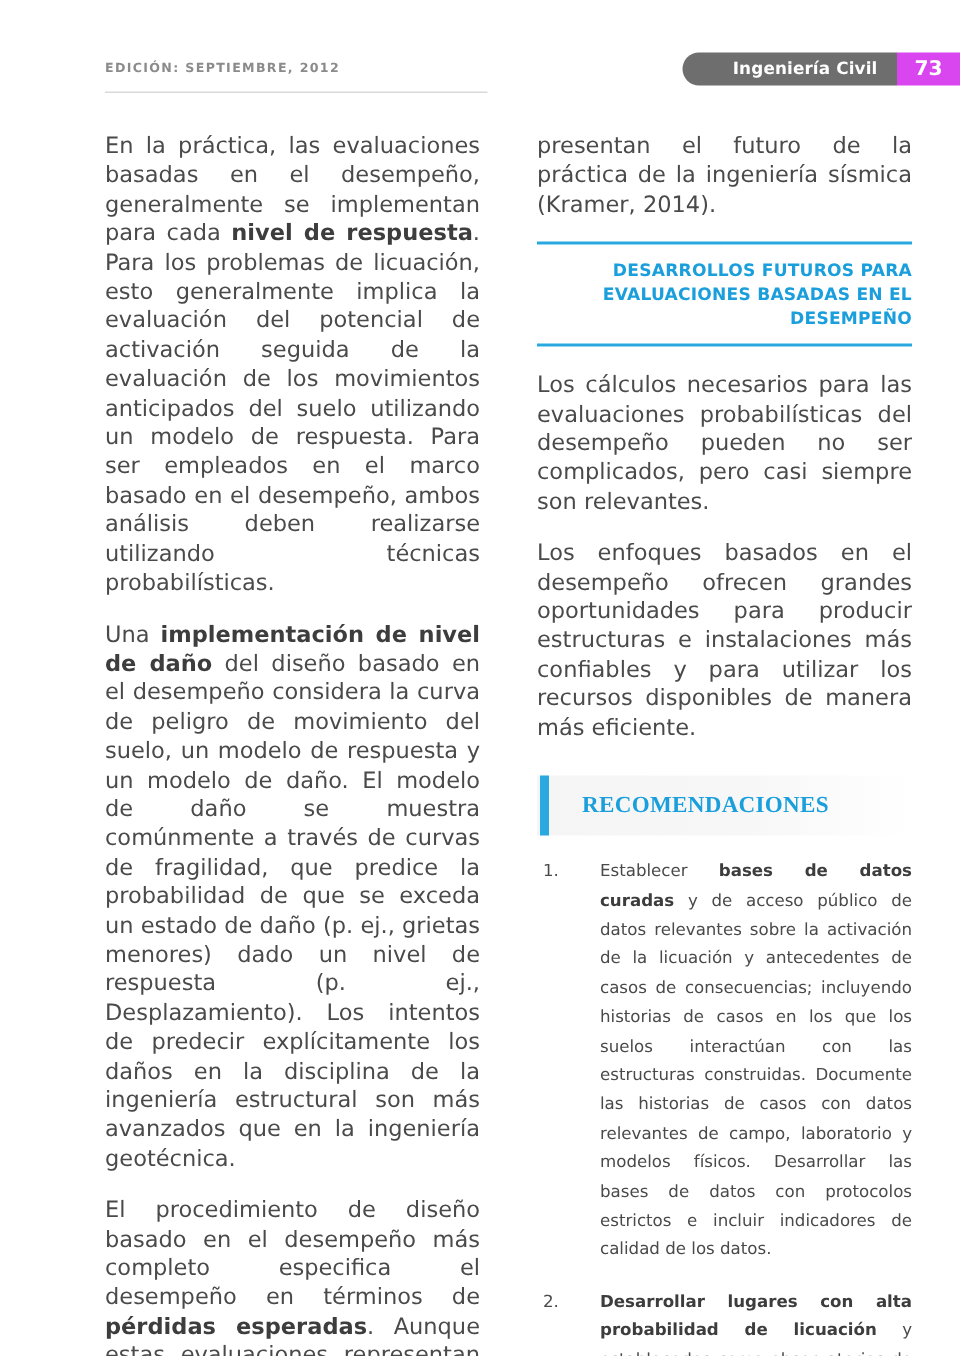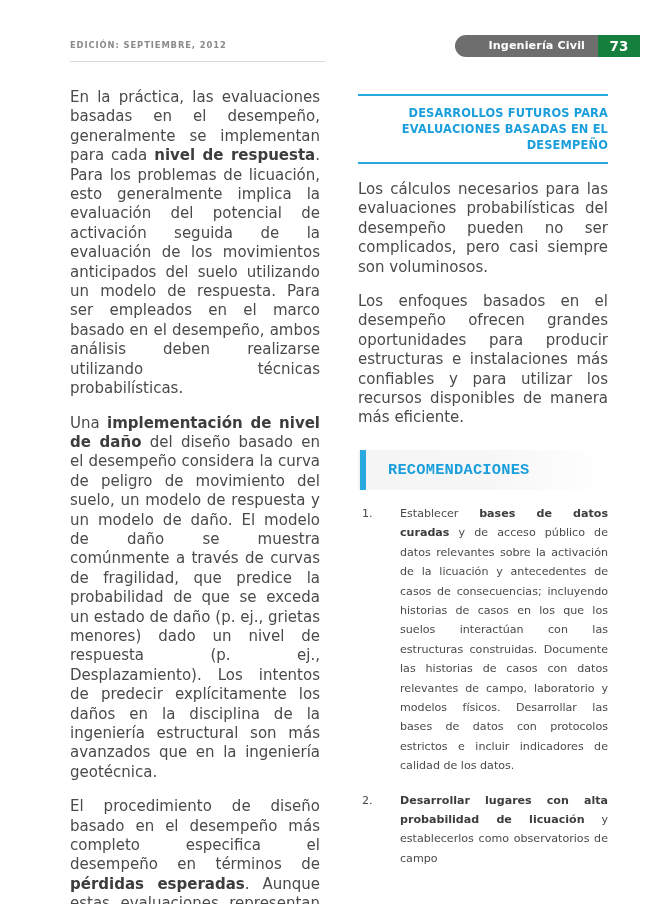--- a/index.html
+++ b/index.html
@@ -61,21 +61,21 @@
     line-height: 22px;
     white-space: nowrap;
     letter-spacing: 0.1px;
   }
   .page-number {
     position: absolute;
     right: 10px;
     top: 35px;
     width: 42px;
     height: 22px;
-    background: #15803d;
+    background: #d946ef;
     color: #ffffff;
     font-size: 13.5px;
     font-weight: 700;
     line-height: 22px;
     text-align: center;
   }
 
   
   .col {
     position: absolute;
@@ -124,21 +124,21 @@
     position: absolute;
     left: 2px;
     top: 0;
     width: 6px;
     height: 40px;
     background: #29a9e0;
   }
   .banner-title {
     margin-left: 30px;
     color: #1a9fdc;
-    font-family: Liberation Mono, monospace;
+    font-family: Liberation Serif, serif;
     font-size: 15.4px;
     font-weight: 700;
     letter-spacing: 0.2px;
     white-space: nowrap;
     text-align: center;
   }
 
   
   ol.rec-list {
     margin: 0;
@@ -176,24 +176,25 @@
     <div class="page-number">73</div>
   </div>
 
   <div class="col col-left">
     <p class="body-text"><span>En la práctica, las evaluaciones basadas en el desempeño, generalmente se implementan para cada </span><b>nivel de respuesta</b><span>. Para los problemas de licuación, esto generalmente implica la evaluación del potencial de activación seguida de la evaluación de los movimientos anticipados del suelo utilizando un modelo de respuesta. Para ser empleados en el marco basado en el desempeño, ambos análisis deben realizarse utilizando técnicas probabilísticas.</span></p>
     <p class="body-text"><span>Una </span><b>implementación de nivel de daño</b><span> del diseño basado en el desempeño considera la curva de peligro de movimiento del suelo, un modelo de respuesta y un modelo de daño. El modelo de daño se muestra comúnmente a través de curvas de fragilidad, que predice la probabilidad de que se exceda un estado de daño (p. ej., grietas menores) dado un nivel de respuesta (p. ej., Desplazamiento). Los intentos de predecir explícitamente los daños en la disciplina de la ingeniería estructural son más avanzados que en la ingeniería geotécnica.</span></p>
     <p class="body-text"><span>El procedimiento de diseño basado en el desempeño más completo especifica el desempeño en términos de </span><b>pérdidas esperadas</b><span>. Aunque estas evaluaciones representan la aplicación más avanzada del diseño basado en el desempeño, por ahora solo son prácticas para proyectos particularmente grandes o importantes debido al trabajo significativo requerido para realizar los análisis. Sin embargo, re-</span></p>
   </div>
 
   <div class="col col-right">
+    <p class="body-text"><span>presentan el futuro de la práctica de la ingeniería sísmica (Kramer, 2014).</span></p>
 
     <div class="section-head">DESARROLLOS FUTUROS PARA EVALUACIONES BASADAS EN EL DESEMPEÑO</div>
 
-    <p class="body-text"><span>Los cálculos necesarios para las evaluaciones probabilísticas del desempeño pueden no ser complicados, pero casi siempre son voluminosos.</span></p>
+    <p class="body-text"><span>Los cálculos necesarios para las evaluaciones probabilísticas del desempeño pueden no ser complicados, pero casi siempre son relevantes.</span></p>
     <p class="body-text"><span>Los enfoques basados en el desempeño ofrecen grandes oportunidades para producir estructuras e instalaciones más confiables y para utilizar los recursos disponibles de manera más eficiente.</span></p>
 
     <div class="banner">
       <div class="banner-bar"></div>
       <div class="banner-title">RECOMENDACIONES</div>
     </div>
 
     <ol class="rec-list">
       <li>
         <span class="rec-num">1.</span>

